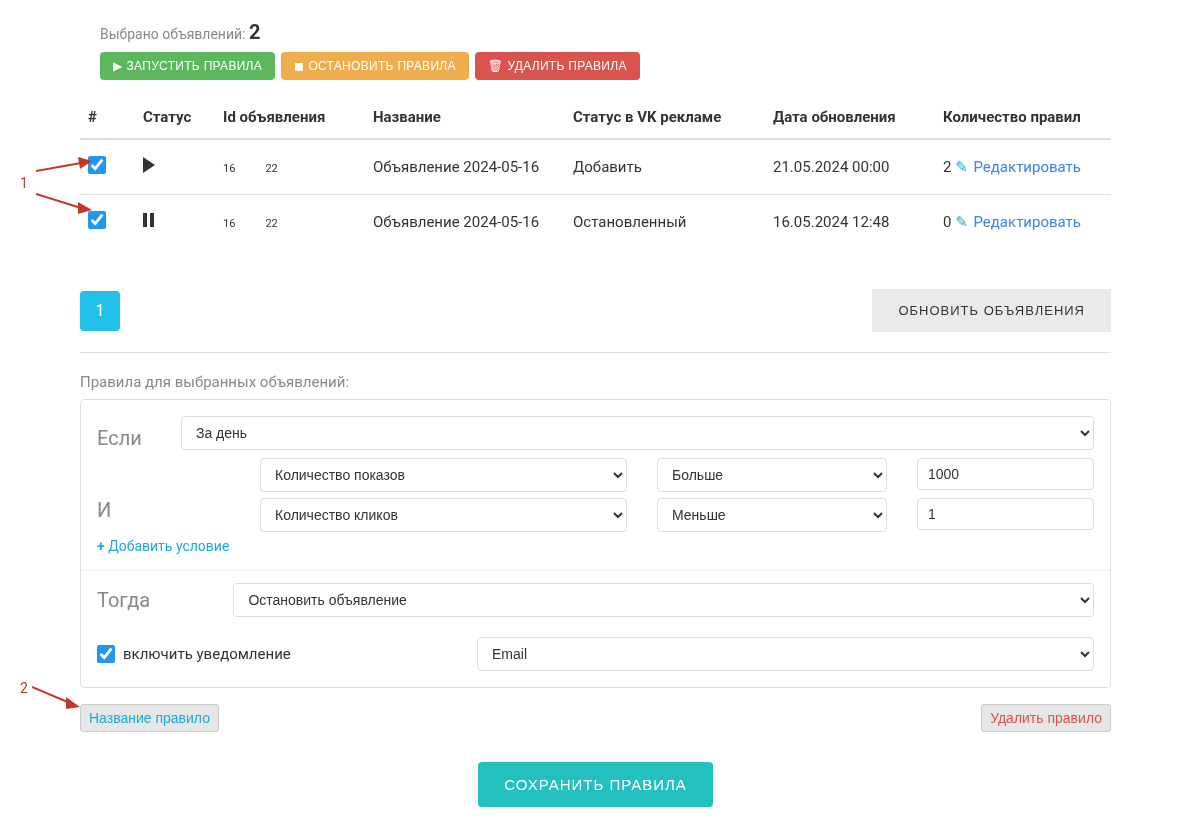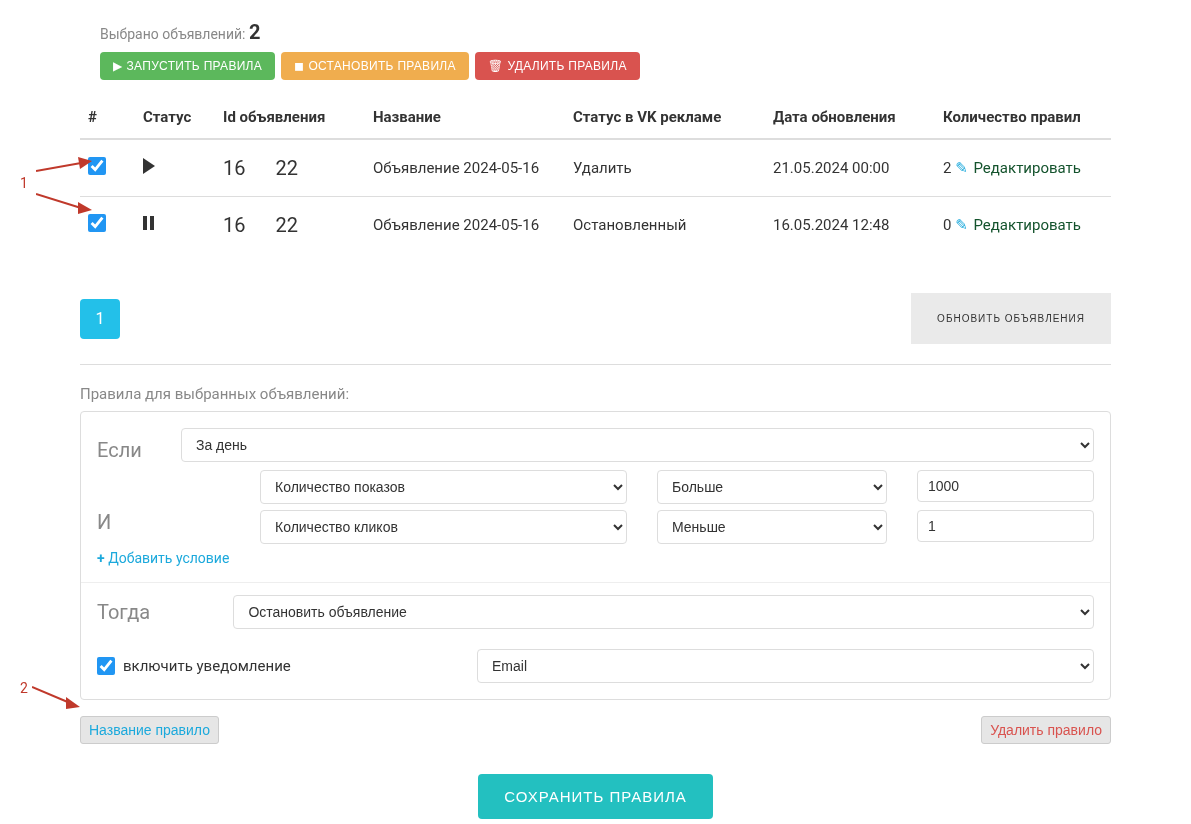--- a/index.html
+++ b/index.html
@@ -77,32 +77,32 @@
       border-left: 12px solid #333;
       border-top: 8px solid transparent;
       border-bottom: 8px solid transparent;
     }
     .pause-icon {
       display:inline-flex;
       gap:3px;
     }
     .pause-icon span { display:inline-block; width:4px; height:14px; background:#333; }
     .edit-link {
-      color: #14532d;
+      color: #3b82f6;
       text-decoration: none;
       font-size: 15px;
       cursor: pointer;
     }
     .pencil {
       color: #1ca9dc;
       font-size: 15px;
       margin-right: 2px;
     }
     .masked-id {
-      font-size: 20px;
+      font-size: 11px;
       display: inline-flex;
       gap: 30px;
     }
     .pager-row {
       display: flex;
       justify-content: space-between;
       align-items: center;
       margin-top: 40px;
       padding-bottom: 20px;
       border-bottom: 1px solid #ddd;
@@ -112,22 +112,22 @@
       color: #fff;
       width: 40px; height: 40px;
       display: flex; align-items: center; justify-content: center;
       border-radius: 4px;
       font-size: 16px;
       cursor: pointer;
     }
     .refresh-btn {
       background: #eaeaea;
       border: none;
-      padding: 20px 26px;
-      font-size: 10px;
+      padding: 14px 26px;
+      font-size: 13px;
       letter-spacing: 1px;
       color: #333;
       cursor: pointer;
     }
     .rules-title {
       color: #888;
       font-size: 15px;
       margin-top: 20px;
       margin-bottom: 8px;
     }
@@ -273,21 +273,21 @@
     </thead>
     <tbody>
       <tr>
         <td><input type="checkbox" class="chk" checked="" style=""></td>
         <td><span class="play-icon"></span></td>
         <td><span class="masked-id">
                 <span>16</span>
                 <span>22</span>
               </span></td>
         <td>Объявление 2024-05-16</td>
-        <td>Удалить</td>
+        <td>Добавить</td>
         <td>21.05.2024 00:00</td>
         <td>
           <span>2</span>
           <span class="pencil">✎</span>
           <a class="edit-link">Редактировать</a>
         </td>
       </tr>
       <tr>
         <td><input type="checkbox" class="chk" checked="" style=""></td>
         <td><span class="pause-icon">

